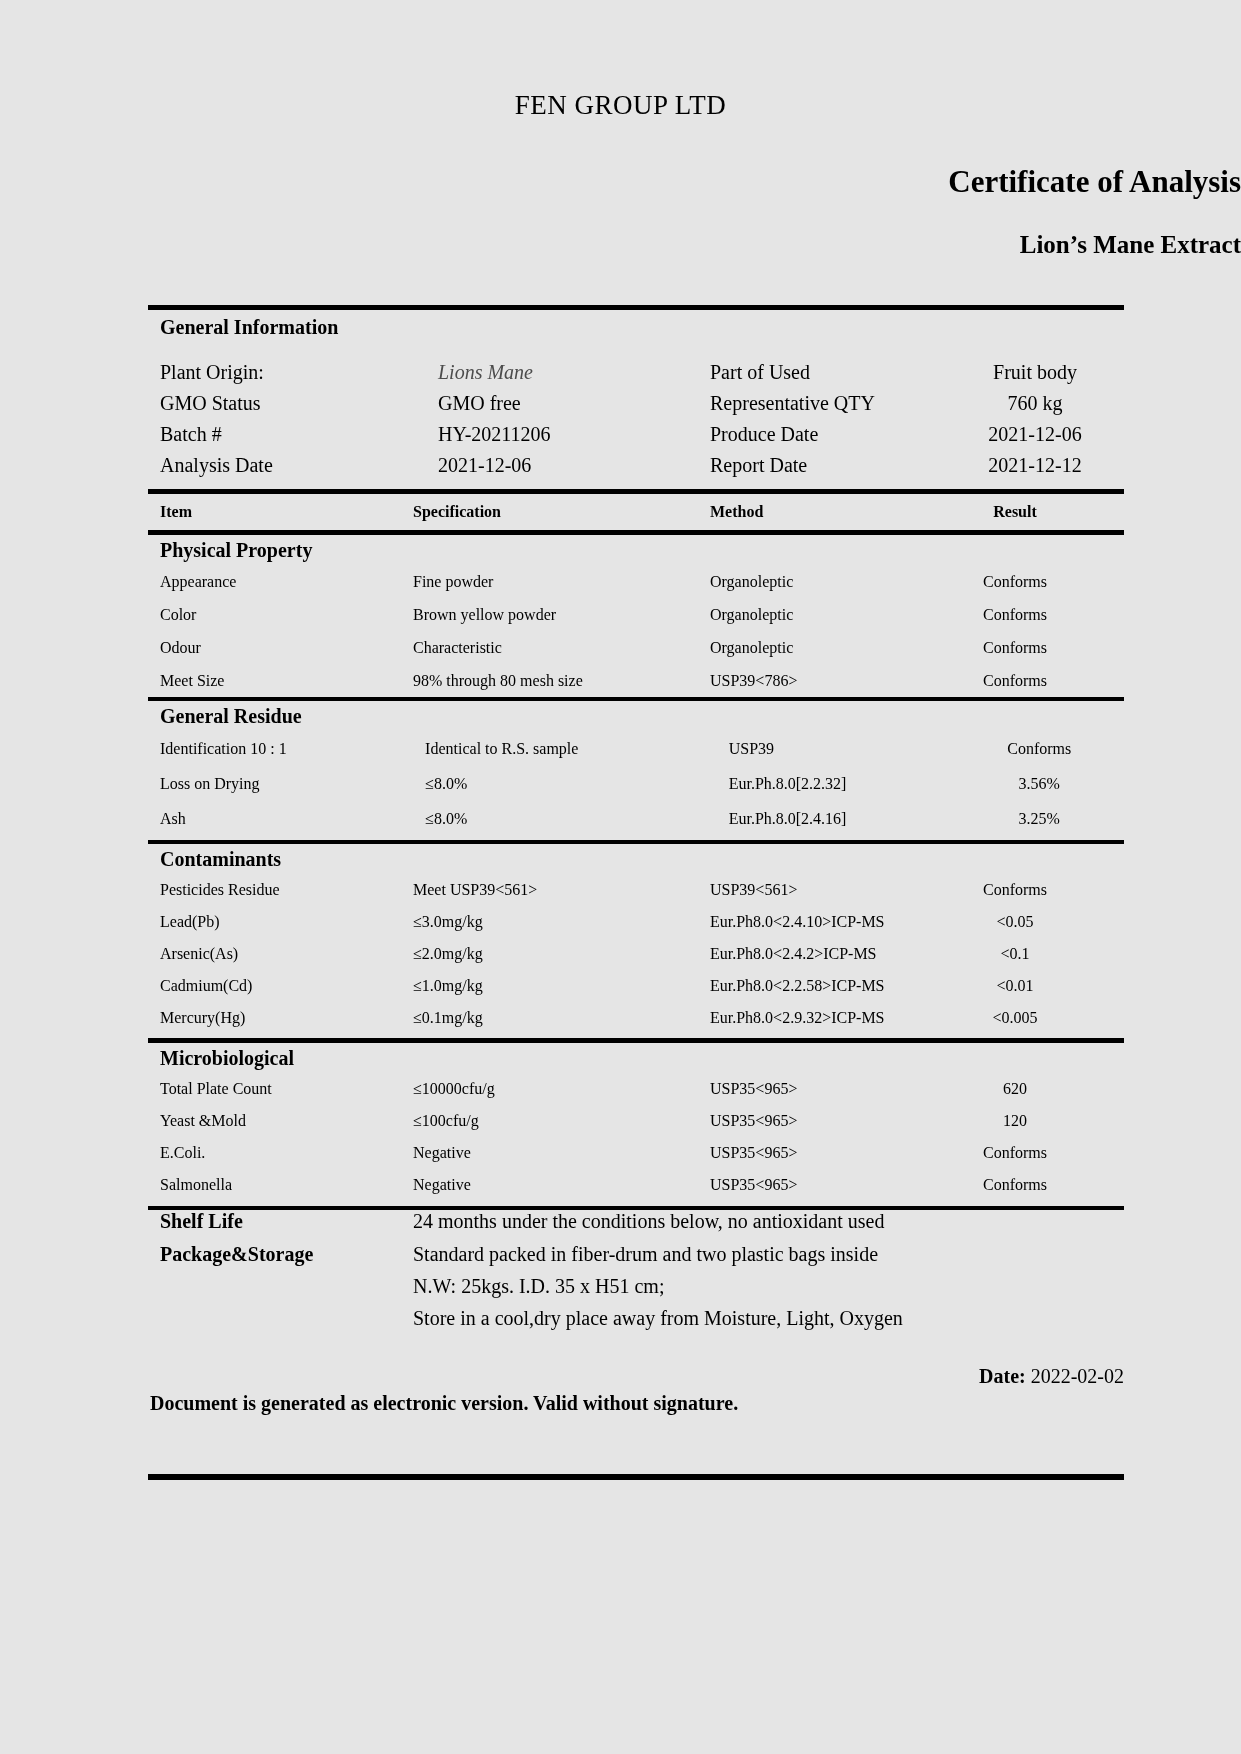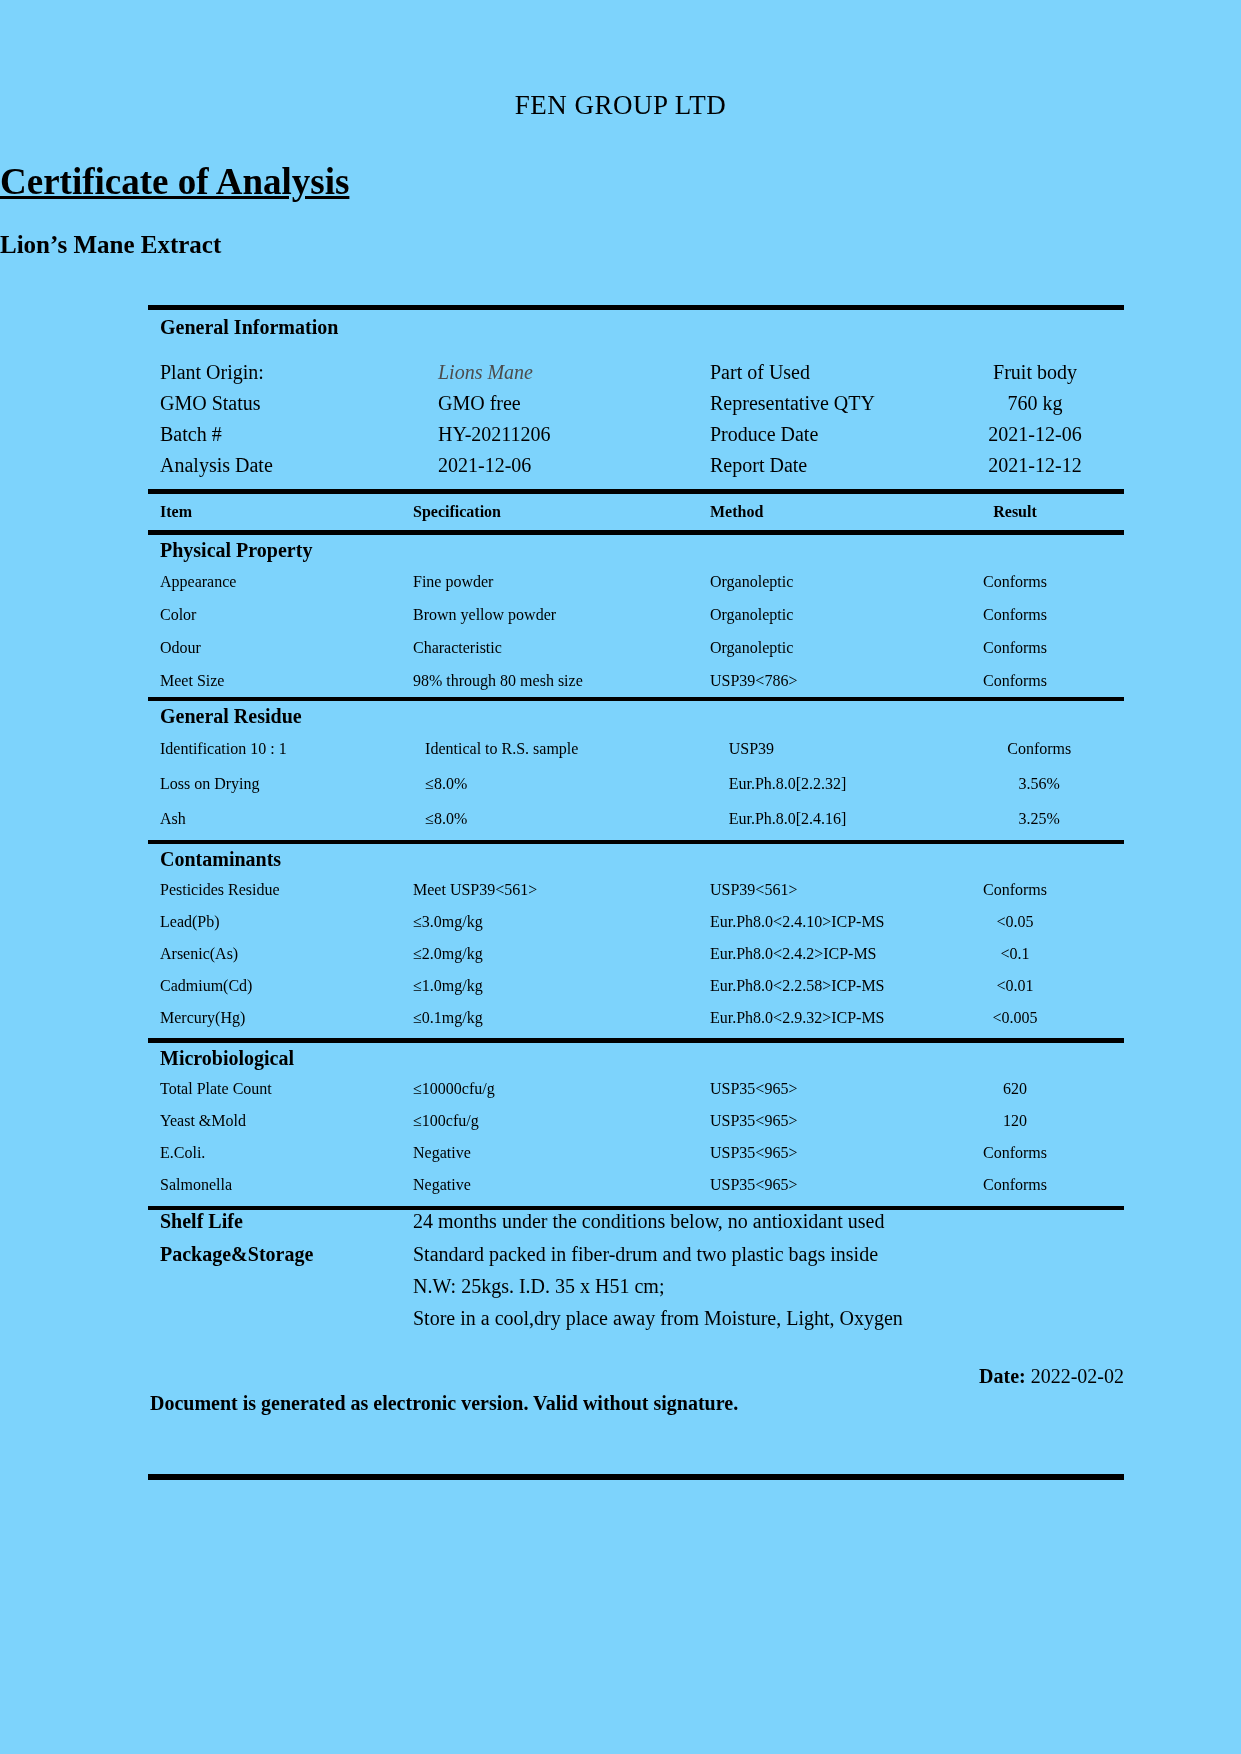--- a/index.html
+++ b/index.html
@@ -1,21 +1,21 @@
 <!DOCTYPE html>
 <html><head>
 <meta charset="utf-8">
 <style>
   html,body{margin:0;padding:0;background:#ffffff;}
   body{width:1241px;height:1754px;font-family:"Liberation Serif",serif;color:#000;}
-  .page{position:relative;width:1241px;height:1754px;overflow:hidden;background:#7dd3fc;}
+  .page{position:relative;width:1241px;height:1754px;overflow:hidden;background:#e5e5e5;}
 
   .company{margin-top:90px;font-size:27px;line-height:30px;text-align:center;letter-spacing:.5px;}
-  .doc-title{margin-top:46px;font-size:37px;line-height:32px;text-align:left;font-weight:bold;text-decoration:underline;}
-  .product-title{margin-top:32px;font-size:25px;line-height:30px;text-align:left;font-weight:bold;}
+  .doc-title{margin-top:46px;font-size:31px;line-height:32px;text-align:right;font-weight:bold;}
+  .product-title{margin-top:32px;font-size:25px;line-height:30px;text-align:right;font-weight:bold;}
 
   .doc{margin:45px auto 0 148px;width:976px;}
   .rule{background:#000;width:976px;}
   .r5{height:5px;}
   .r4{height:4px;}
   .r6{height:6px;}
 
   .section-title{height:34px;display:flex;align-items:center;padding-left:12px;font-weight:bold;font-size:20px;box-sizing:border-box;}
   .st30{height:30px;}
 

